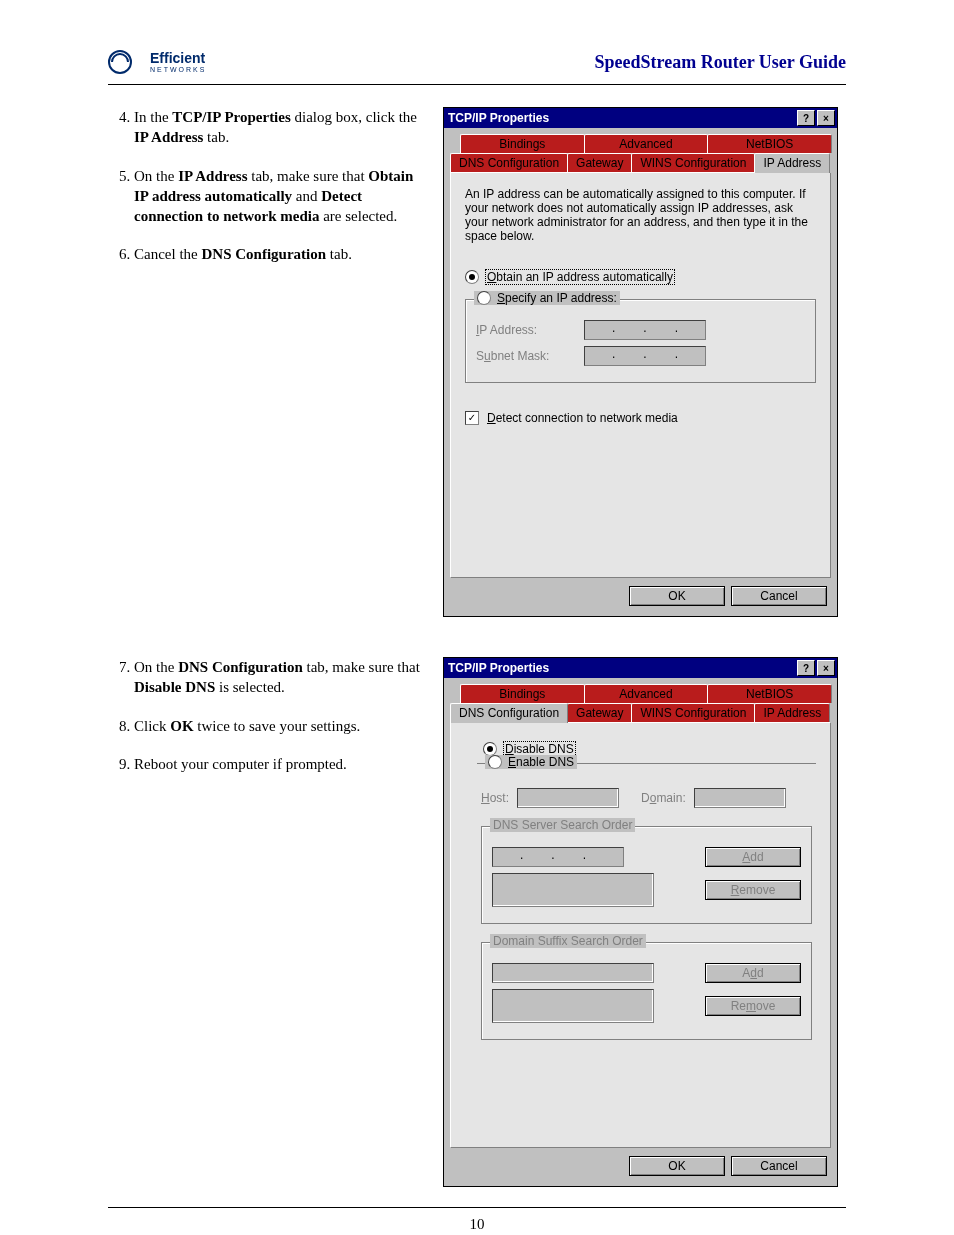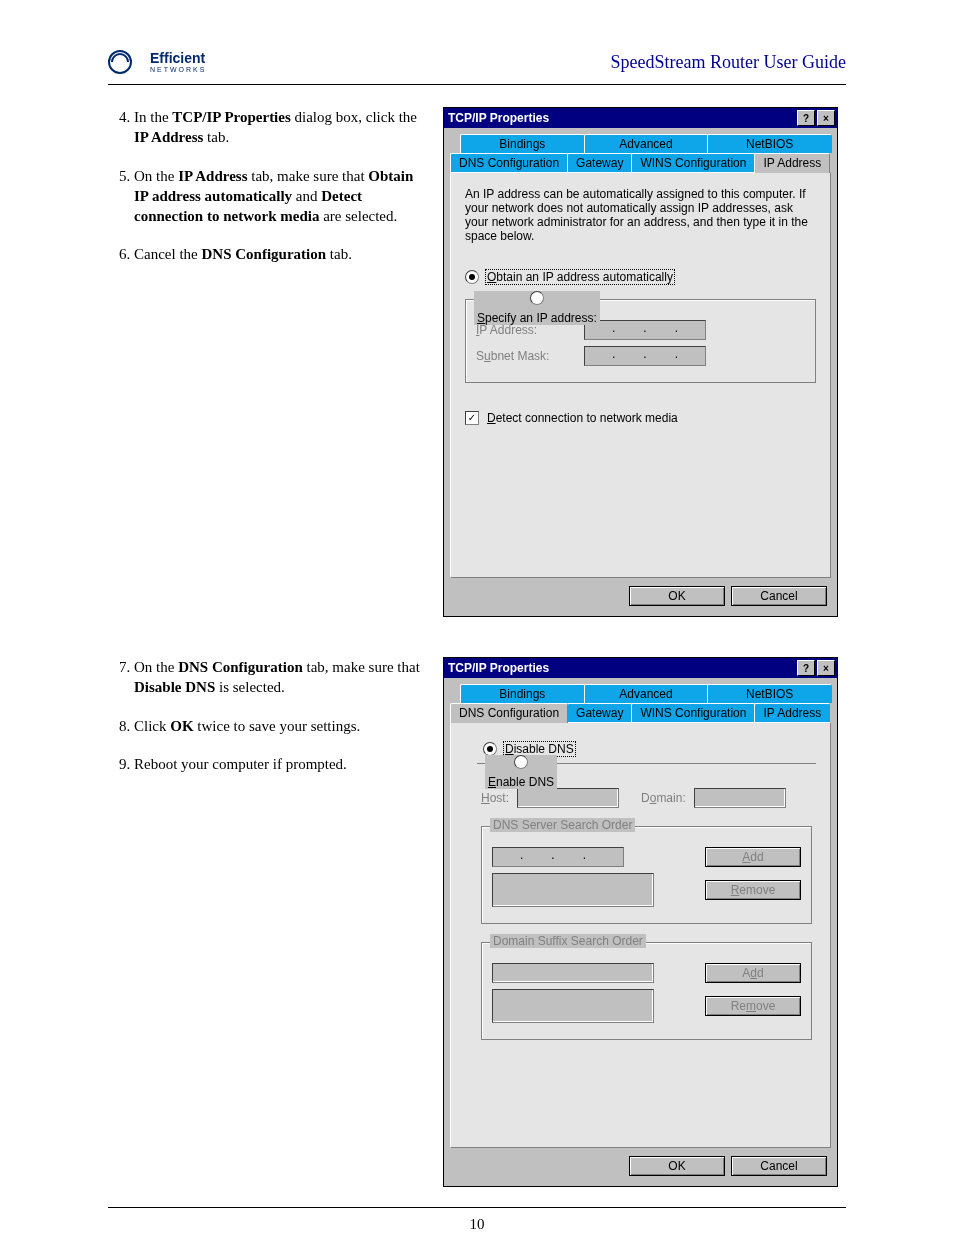--- a/index.html
+++ b/index.html
@@ -19,21 +19,21 @@
     justify-content: space-between;
     align-items: center;
   }
   .logo {
     display: flex;
     align-items: flex-start;
     gap: 18px;
   }
   .guide-title {
     color: #000090;
-    font-weight: normal;
+    font-weight: bold;
     font-size: 18px;
   }
   hr.hrule {
     margin-top: 10px;
     border: none;
     border-top: 1.5px solid #000;
   }
   .content-row {
     display: flex;
     align-items: flex-start;
@@ -84,21 +84,21 @@
   .tabrow {
     display: flex;
   }
   .tab {
     border: 1px solid #808080;
     border-top-color: #fff;
     border-left-color: #fff;
     border-bottom: none;
     border-radius: 2px 2px 0 0;
     padding: 2px 8px;
-    background: #0ea5e9;
+    background: #b91c1c;
     margin-right: -1px;
     position: relative;
     white-space: nowrap;
     font-size: 12px;
   }
   .tab.back { z-index: 0; }
   .tab.active {
     z-index: 2;
     background: #c0c0c0;
     padding-bottom: 3px;
@@ -155,21 +155,21 @@
   .groupbox {
     border: 1px solid #808080;
     box-shadow: inset 1px 1px 0 #fff;
     position: relative;
     margin-top: 6px;
     padding: 14px 10px 10px 10px;
   }
   .groupbox > .legend {
     position: absolute; top: -9px; left: 8px;
     background: #c0c0c0; padding: 0 3px;
-    display: flex; align-items: center; gap: 6px; flex-direction: column;
+    display: flex; align-items: center; gap: 6px;
   }
   .ipfield {
     display: inline-flex;
     border: 1px solid #808080;
     border-top-color:#404040;border-left-color:#404040;
     background: #fff;
     height: 18px;
   }
   .ipfield.disabled { background:#c0c0c0; }
   .ipoct {

